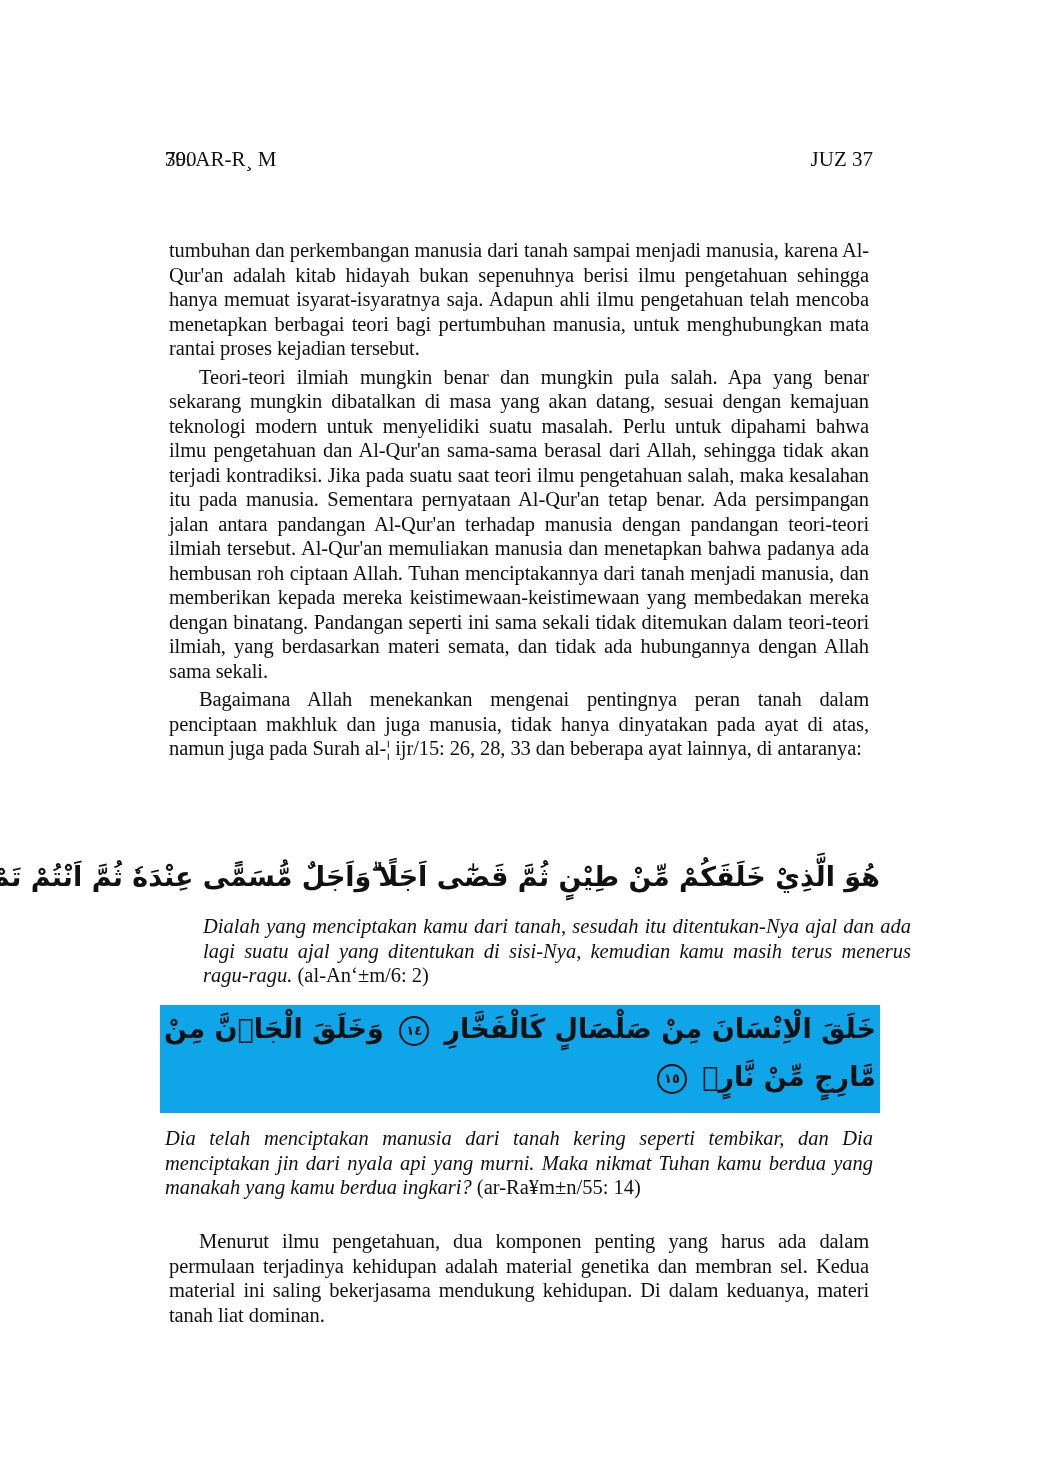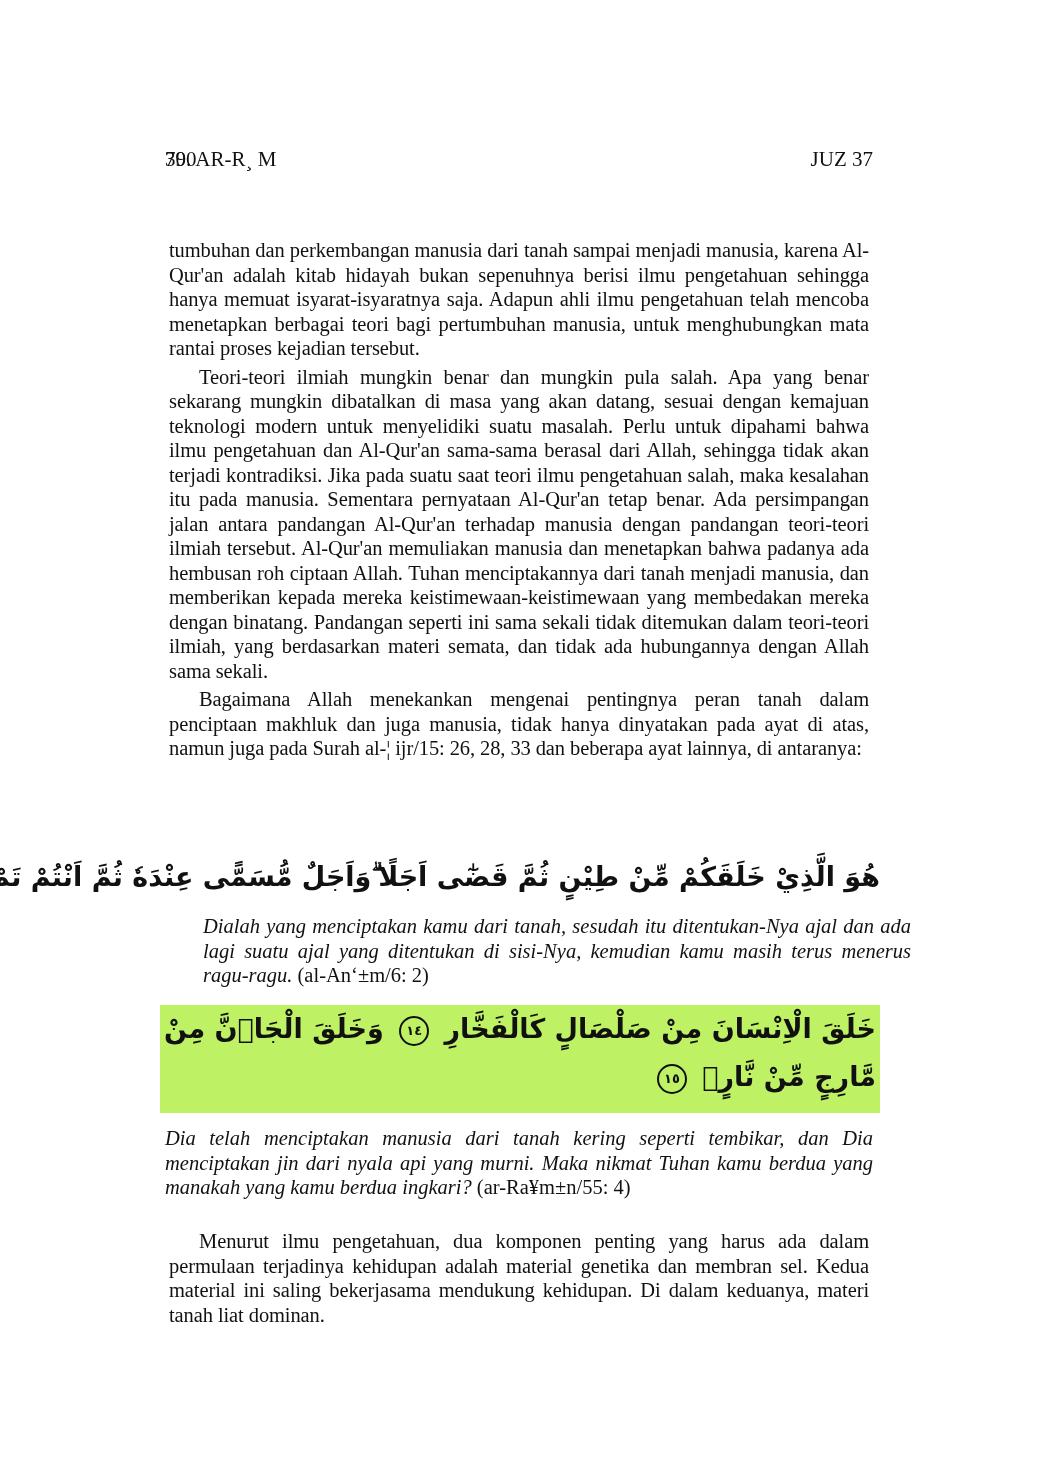--- a/index.html
+++ b/index.html
@@ -58,21 +58,21 @@
       height: 58px;
       font-size: 27px;
       line-height: 58px;
       white-space: nowrap;
     }
     #arabic2 {
       top: 1005px;
       left: 160px;
       width: 720px;
       height: 108px;
-      background: #bef264;
+      background: #0ea5e9;
       font-size: 27px;
       line-height: 48px;
       text-align: right;
       padding-right: 4px;
       box-sizing: border-box;
     }
     .ayah-marker {
       display: inline-block;
       min-width: 26px;
       height: 26px;
@@ -120,18 +120,18 @@
 <div class="arabic" id="arabic2">
   <div>
     <span>خَلَقَ الْاِنْسَانَ مِنْ صَلْصَالٍ كَالْفَخَّارِ</span>
     <span class="ayah-marker">١٤</span>
     <span>وَخَلَقَ الْجَاۤنَّ مِنْ مَّارِجٍ مِّنْ نَّارٍۚ</span>
     <span class="ayah-marker">١٥</span>
   </div>
 </div>
 
 <div class="translation" id="trans2">
-  <em>Dia telah menciptakan manusia dari tanah kering seperti tembikar, dan Dia menciptakan jin dari nyala api yang murni.  Maka nikmat Tuhan kamu berdua yang manakah yang kamu berdua ingkari?</em><span> (ar-Ra¥m±n/55: 4)</span>
+  <em>Dia telah menciptakan manusia dari tanah kering seperti tembikar, dan Dia menciptakan jin dari nyala api yang murni.  Maka nikmat Tuhan kamu berdua yang manakah yang kamu berdua ingkari?</em><span> (ar-Ra¥m±n/55: 14)</span>
 </div>
 
 <div class="body-text" id="block2">
   <p class="para indent">Menurut ilmu pengetahuan, dua komponen penting yang harus ada dalam permulaan terjadinya kehidupan adalah material genetika dan membran sel.  Kedua material ini saling bekerjasama mendukung kehidupan. Di dalam keduanya, materi tanah liat dominan.</p>
 </div>
 
 </body></html>

